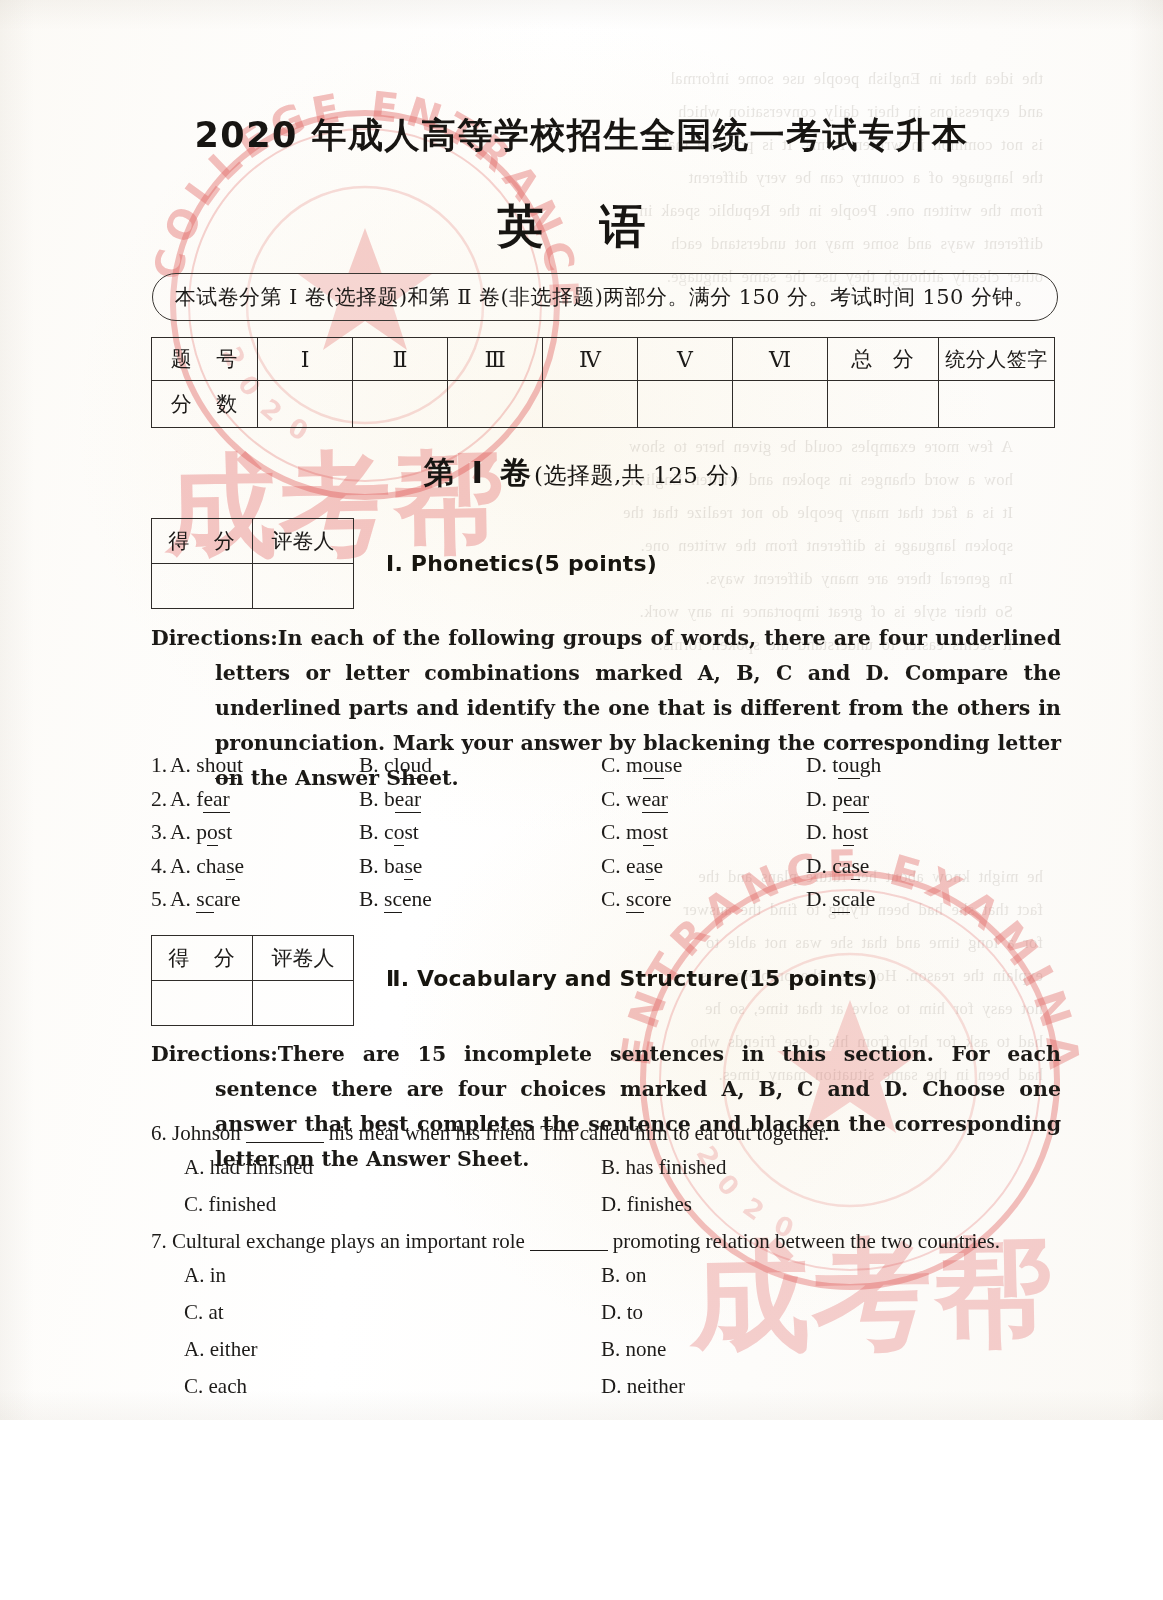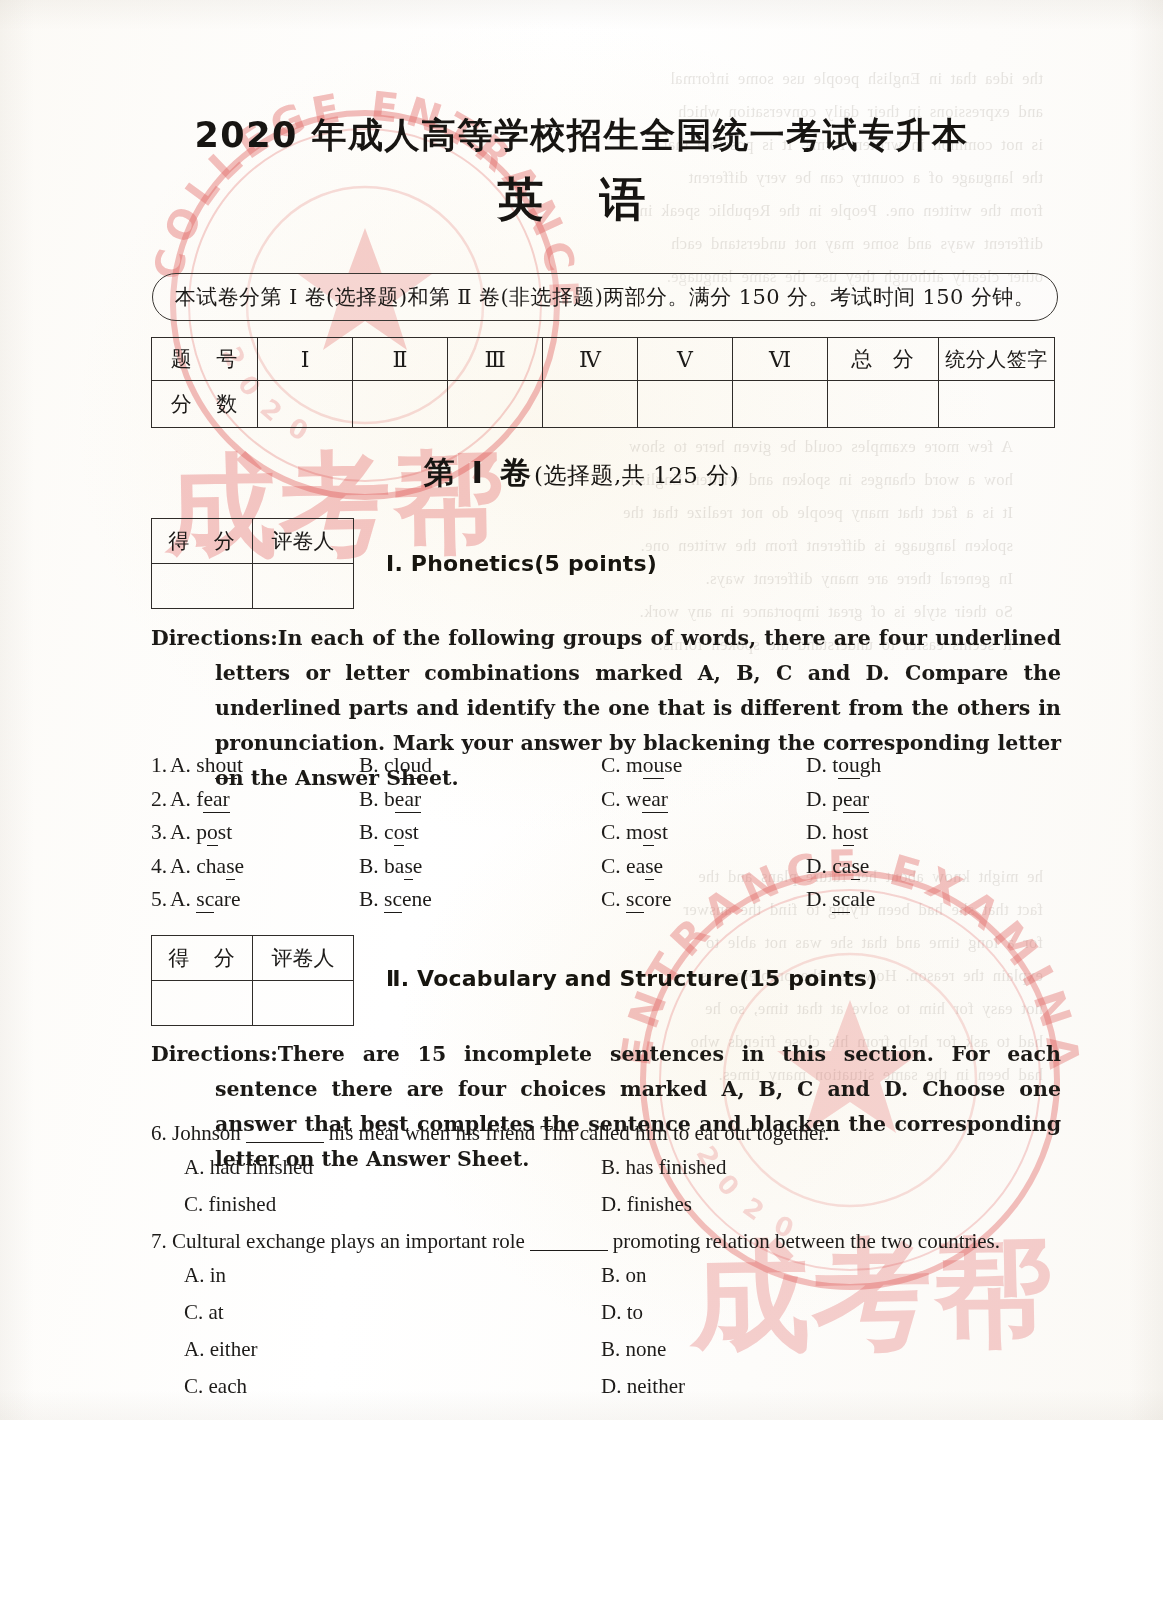--- a/index.html
+++ b/index.html
@@ -82,21 +82,21 @@
     top: 112px; left: 0; right: 0;
     text-align: center;
     font-family: "DejaVu Sans", sans-serif;
     font-weight: bold;
     font-size: 35px;
     letter-spacing: 1.5px;
     color: #171512;
   }
   .title-sub {
     position: absolute;
-    top: 169px; left: 0; right: 0;
+    top: 196px; left: 0; right: 0;
     text-align: center;
     font-family: "DejaVu Sans", sans-serif;
     font-weight: bold;
     font-size: 46px;
     letter-spacing: 20px;
     color: #171512;
   }
 
   
   .exam-banner {

